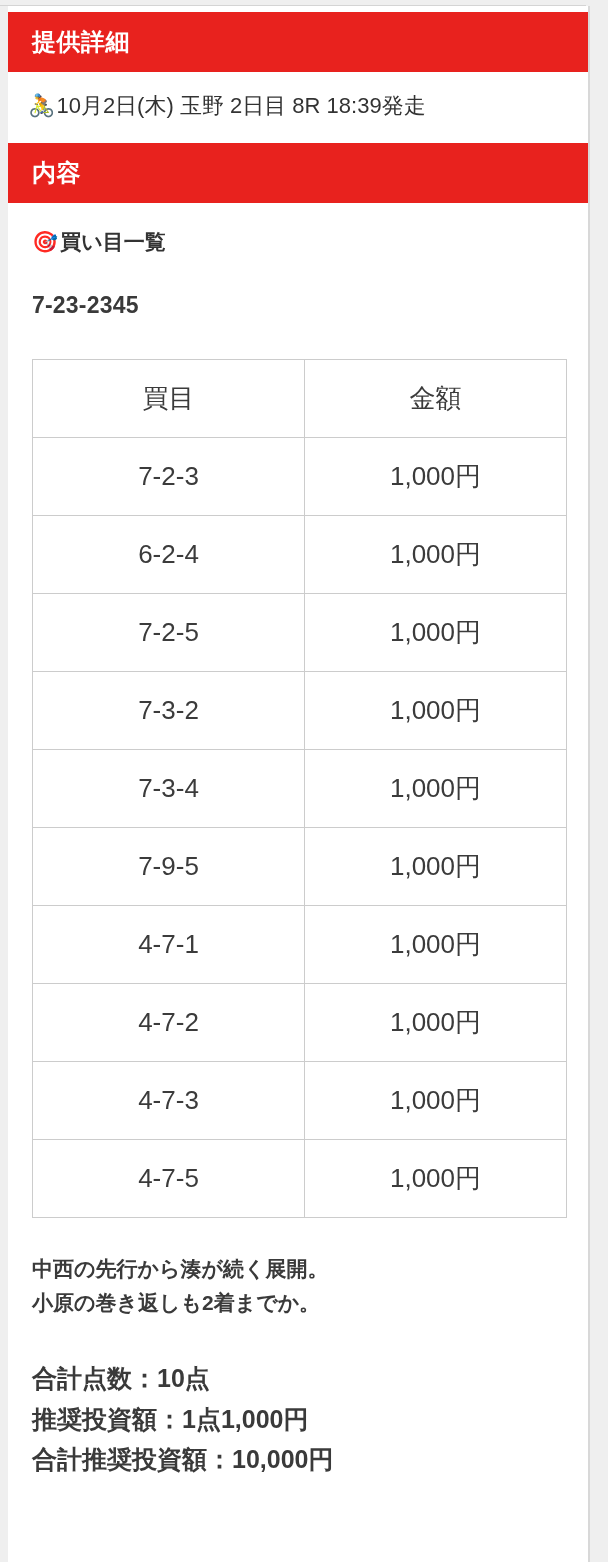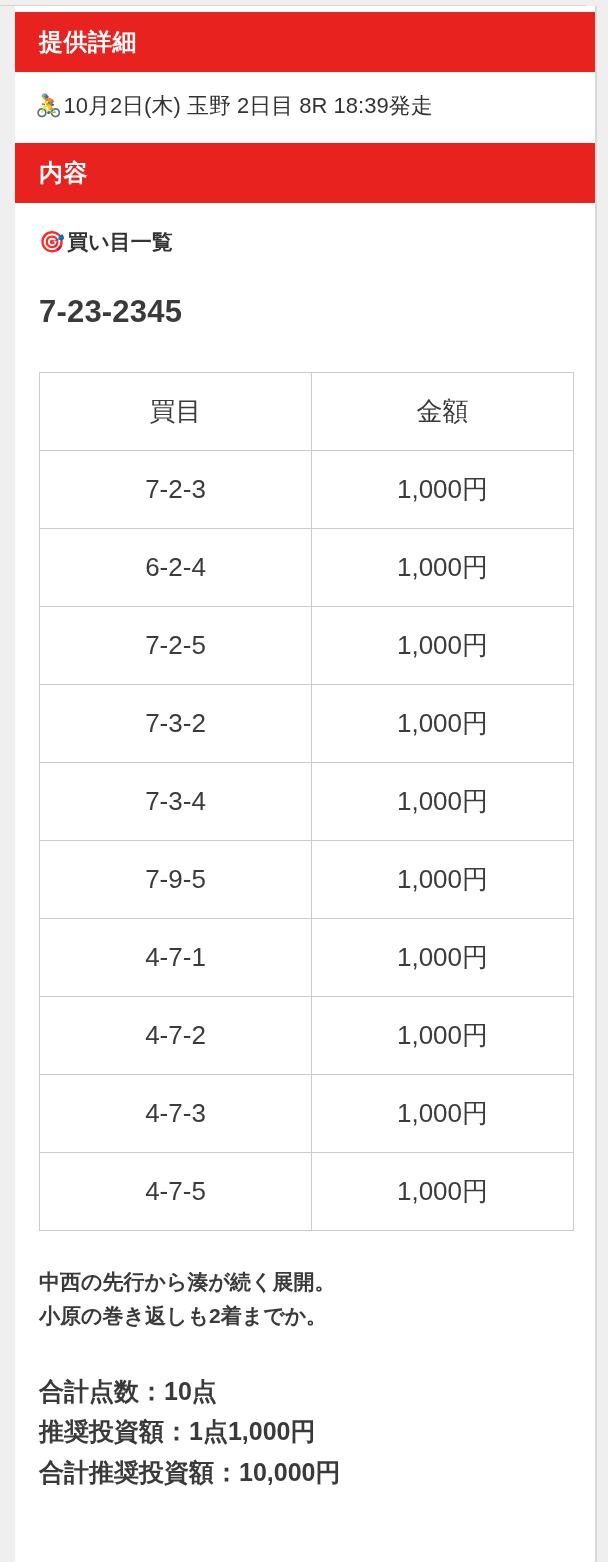--- a/index.html
+++ b/index.html
@@ -29,21 +29,21 @@
     left: 0;
     width: 586px;
     height: 1px;
     background: #d4d4d4;
   }
 
   
   .card {
     position: absolute;
     top: 6px;
-    left: 15px;
+    left: 8px;
     width: 582px;
     min-height: 1556px;
     background: #ffffff;
     border-right: 2px solid #d8d8d8;
     box-sizing: border-box;
   }
 
   
   .banner {
     background: #e8221e;
@@ -85,21 +85,21 @@
     font-size: 21px;
     font-weight: bold;
     color: #333333;
     margin: 26px 0 0 0;
     line-height: 1.2;
   }
   .section-heading .emoji { margin-right: 2px; font-size: 21px; }
 
   .combo-list {
     margin: 34px 0 8px 0;
-    font-size: 31px;
+    font-size: 23px;
     font-weight: bold;
     color: #3a3a3a;
     line-height: 1.55;
     letter-spacing: 0.2px;
   }
   .combo-line { white-space: nowrap; }
 
   
   .bet-table-wrap { margin-top: 36px; }
   table.bet-table {

